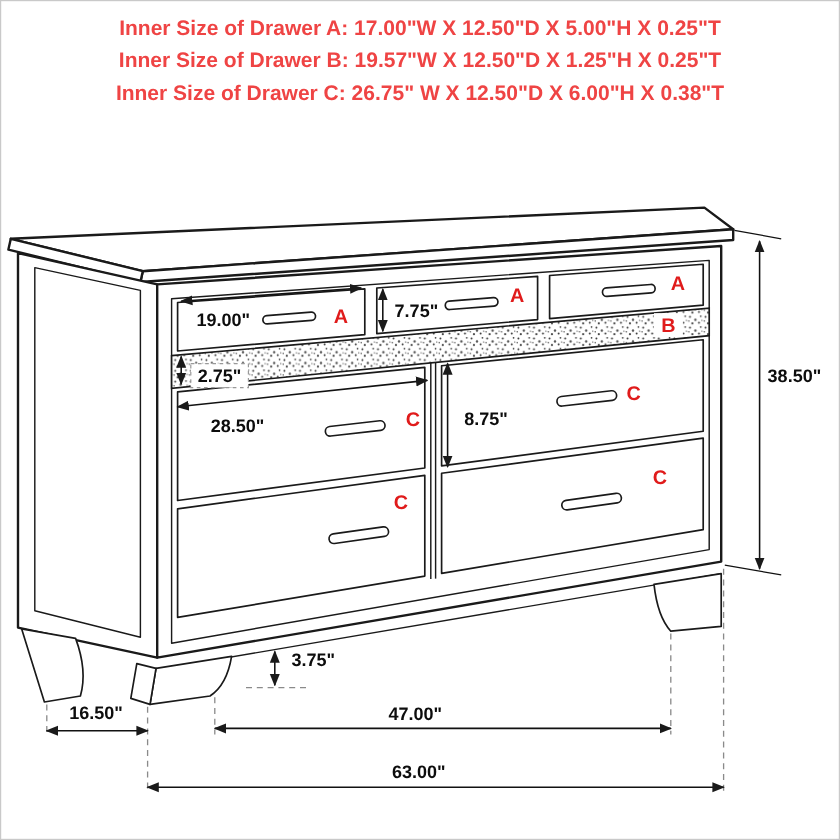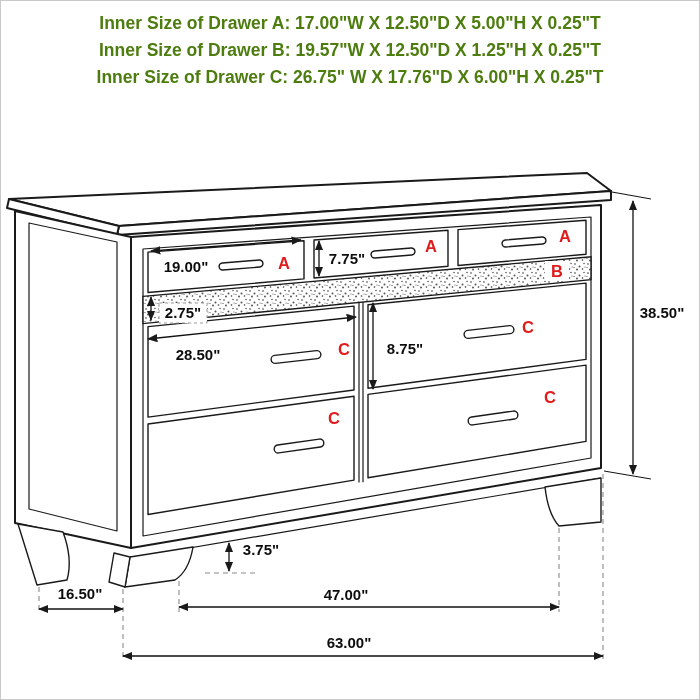--- a/index.html
+++ b/index.html
@@ -3,21 +3,21 @@
 <meta charset="utf-8">
 <style>
   html,body{margin:0;padding:0;background:#ffffff;}
   .page{
     position:relative;width:700px;height:700px;background:#ffffff;
     border:1px solid #c9c9c9;box-sizing:border-box;overflow:hidden;
     font-family:"Liberation Sans",sans-serif;
   }
   .header{
     position:absolute;top:9px;left:0;width:100%;z-index:2;
-    text-align:center;font-weight:bold;font-size:17.5px;line-height:27px;color:#4d7c0f;
+    text-align:center;font-weight:bold;font-size:17.5px;line-height:27px;color:#ef4444;
   }
   svg{position:absolute;top:0;left:0;z-index:1;}
   .ln{stroke:#1a1a1a;stroke-width:2;fill:#ffffff;stroke-linejoin:round;}
   .ln2{stroke:#1a1a1a;stroke-width:1.2;fill:none;stroke-linejoin:round;}
   .drw{stroke:#1a1a1a;stroke-width:1.4;fill:#ffffff;stroke-linejoin:round;}
   .hdl{stroke:#1a1a1a;stroke-width:1.4;fill:#ffffff;}
   .dim{stroke:#111111;stroke-width:1.3;fill:none;}
   .ext{stroke:#111111;stroke-width:1;fill:none;}
   .dash{stroke:#8a8a8a;stroke-width:1.1;fill:none;stroke-dasharray:5 4;}
   .dimtxt{font-weight:bold;font-size:15px;fill:#0d0d0d;text-anchor:middle;}
@@ -26,21 +26,21 @@
   .dashbox{fill:#ffffff;stroke:#999999;stroke-width:1;stroke-dasharray:3 3;}
 </style>
 </head>
 <body>
 
 <div class="page">
 
   <div class="header">
     <div>Inner Size of Drawer A: 17.00"W X 12.50"D X 5.00"H X 0.25"T</div>
     <div>Inner Size of Drawer B: 19.57"W X 12.50"D X 1.25"H X 0.25"T</div>
-    <div>Inner Size of Drawer C: 26.75" W X 17.76"D X 6.00"H X 0.25"T</div>
+    <div>Inner Size of Drawer C: 26.75" W X 12.50"D X 6.00"H X 0.38"T</div>
   </div>
 
   <svg width="700" height="700" viewBox="0 0 700 700">
     <defs>
       <marker id="ah" viewBox="0 0 10 10" refX="9" refY="5" markerWidth="8" markerHeight="8" orient="auto-start-reverse">
         <path d="M0,1 L10,5 L0,9 Z" fill="#1a1a1a"></path>
       </marker>
       <pattern id="speckle" width="13" height="9" patternUnits="userSpaceOnUse">
         <rect width="13" height="9" fill="#ffffff"></rect>
         <circle cx="2" cy="2" r="0.8" fill="#333333"></circle>

